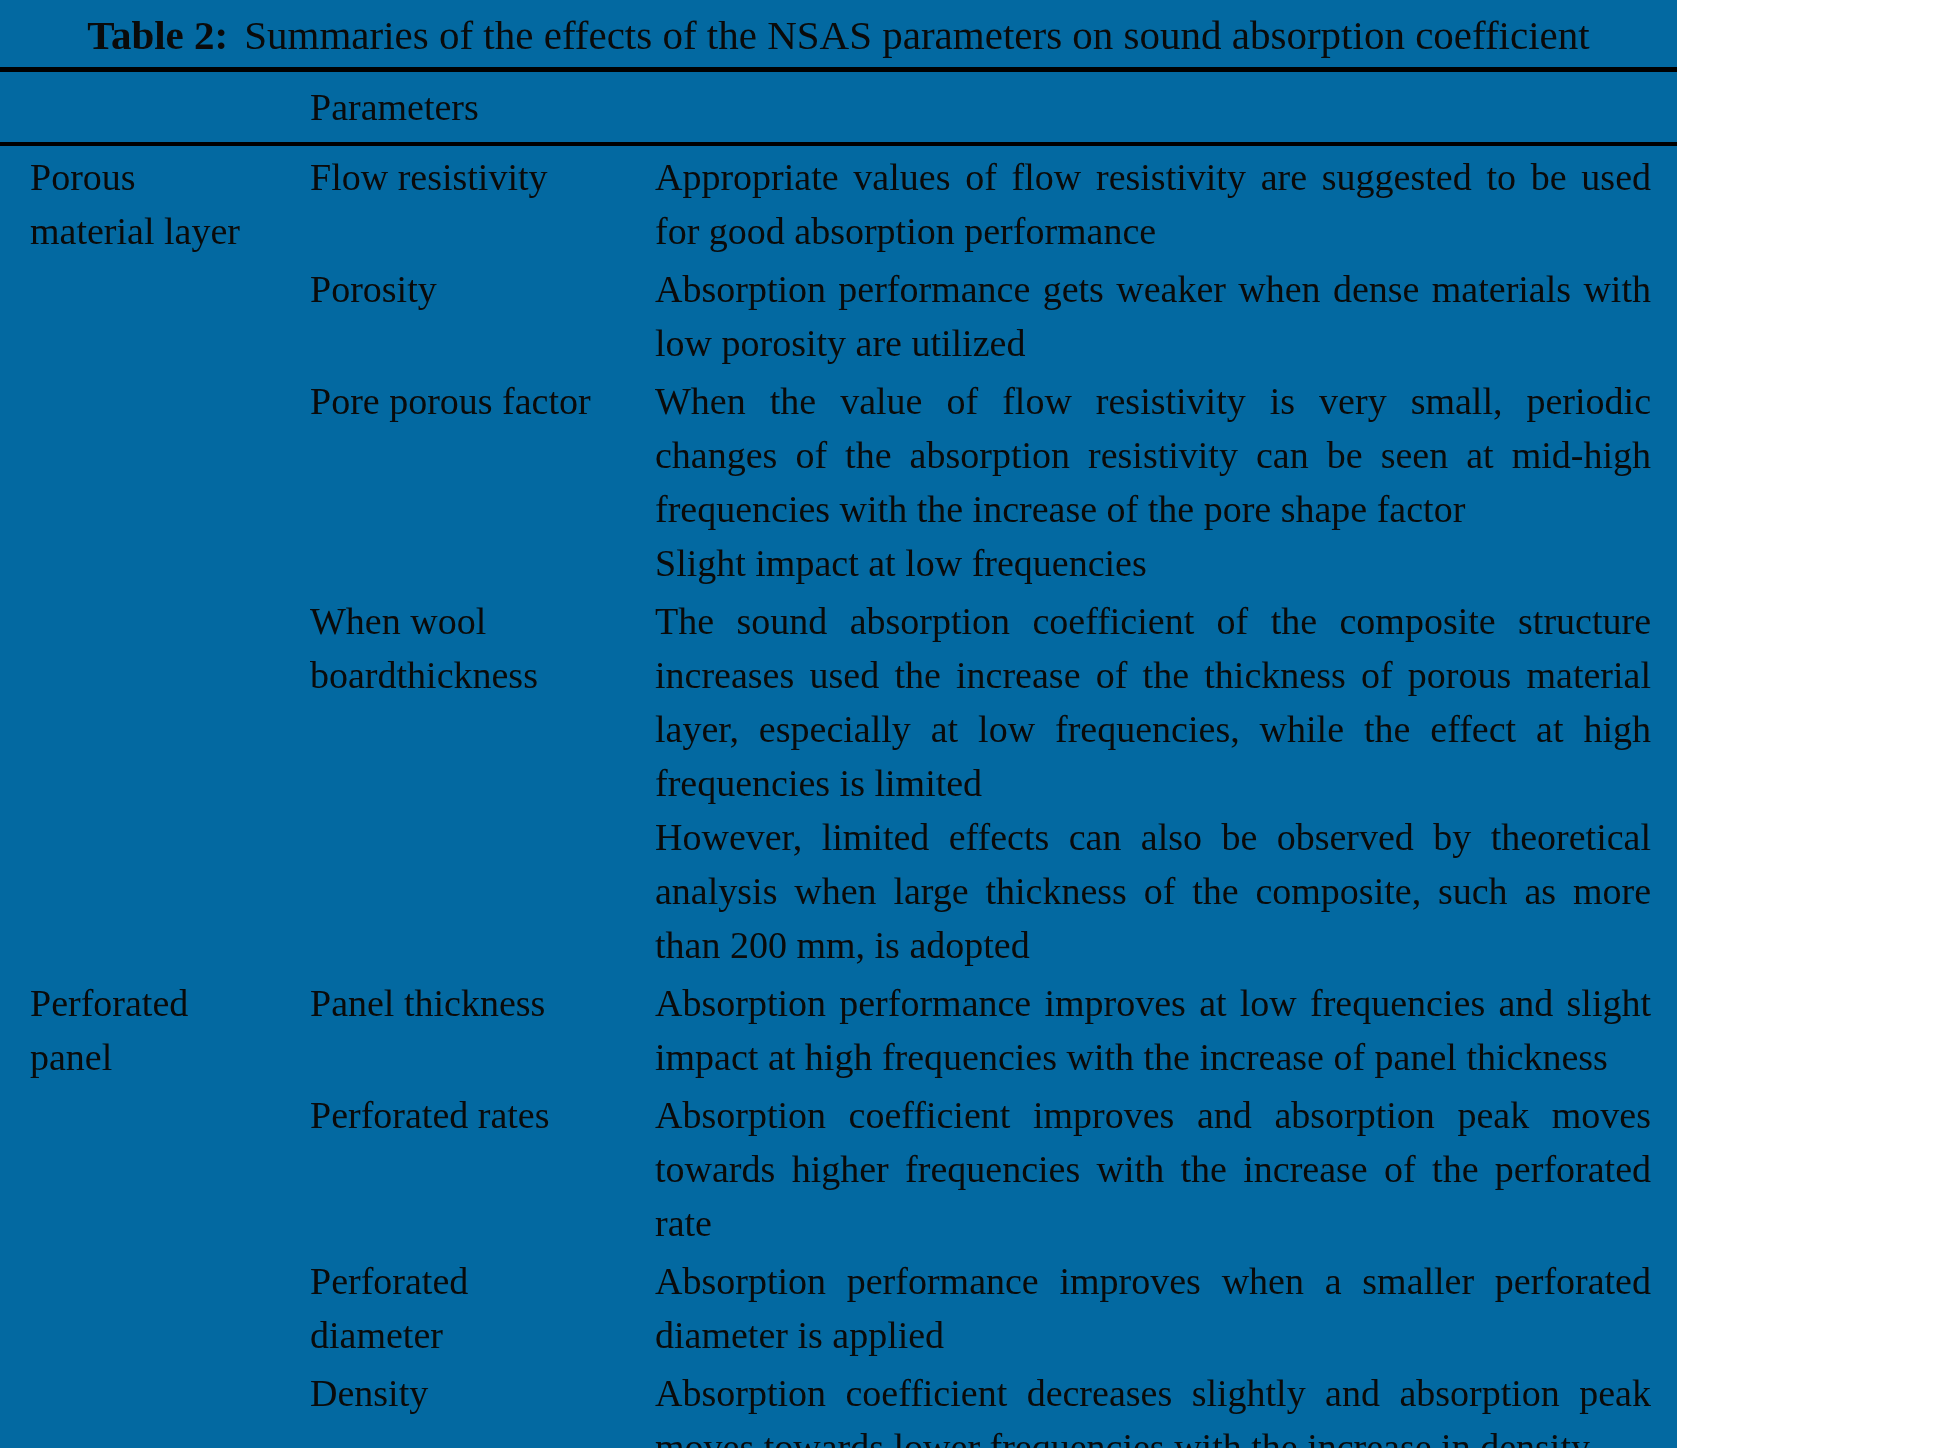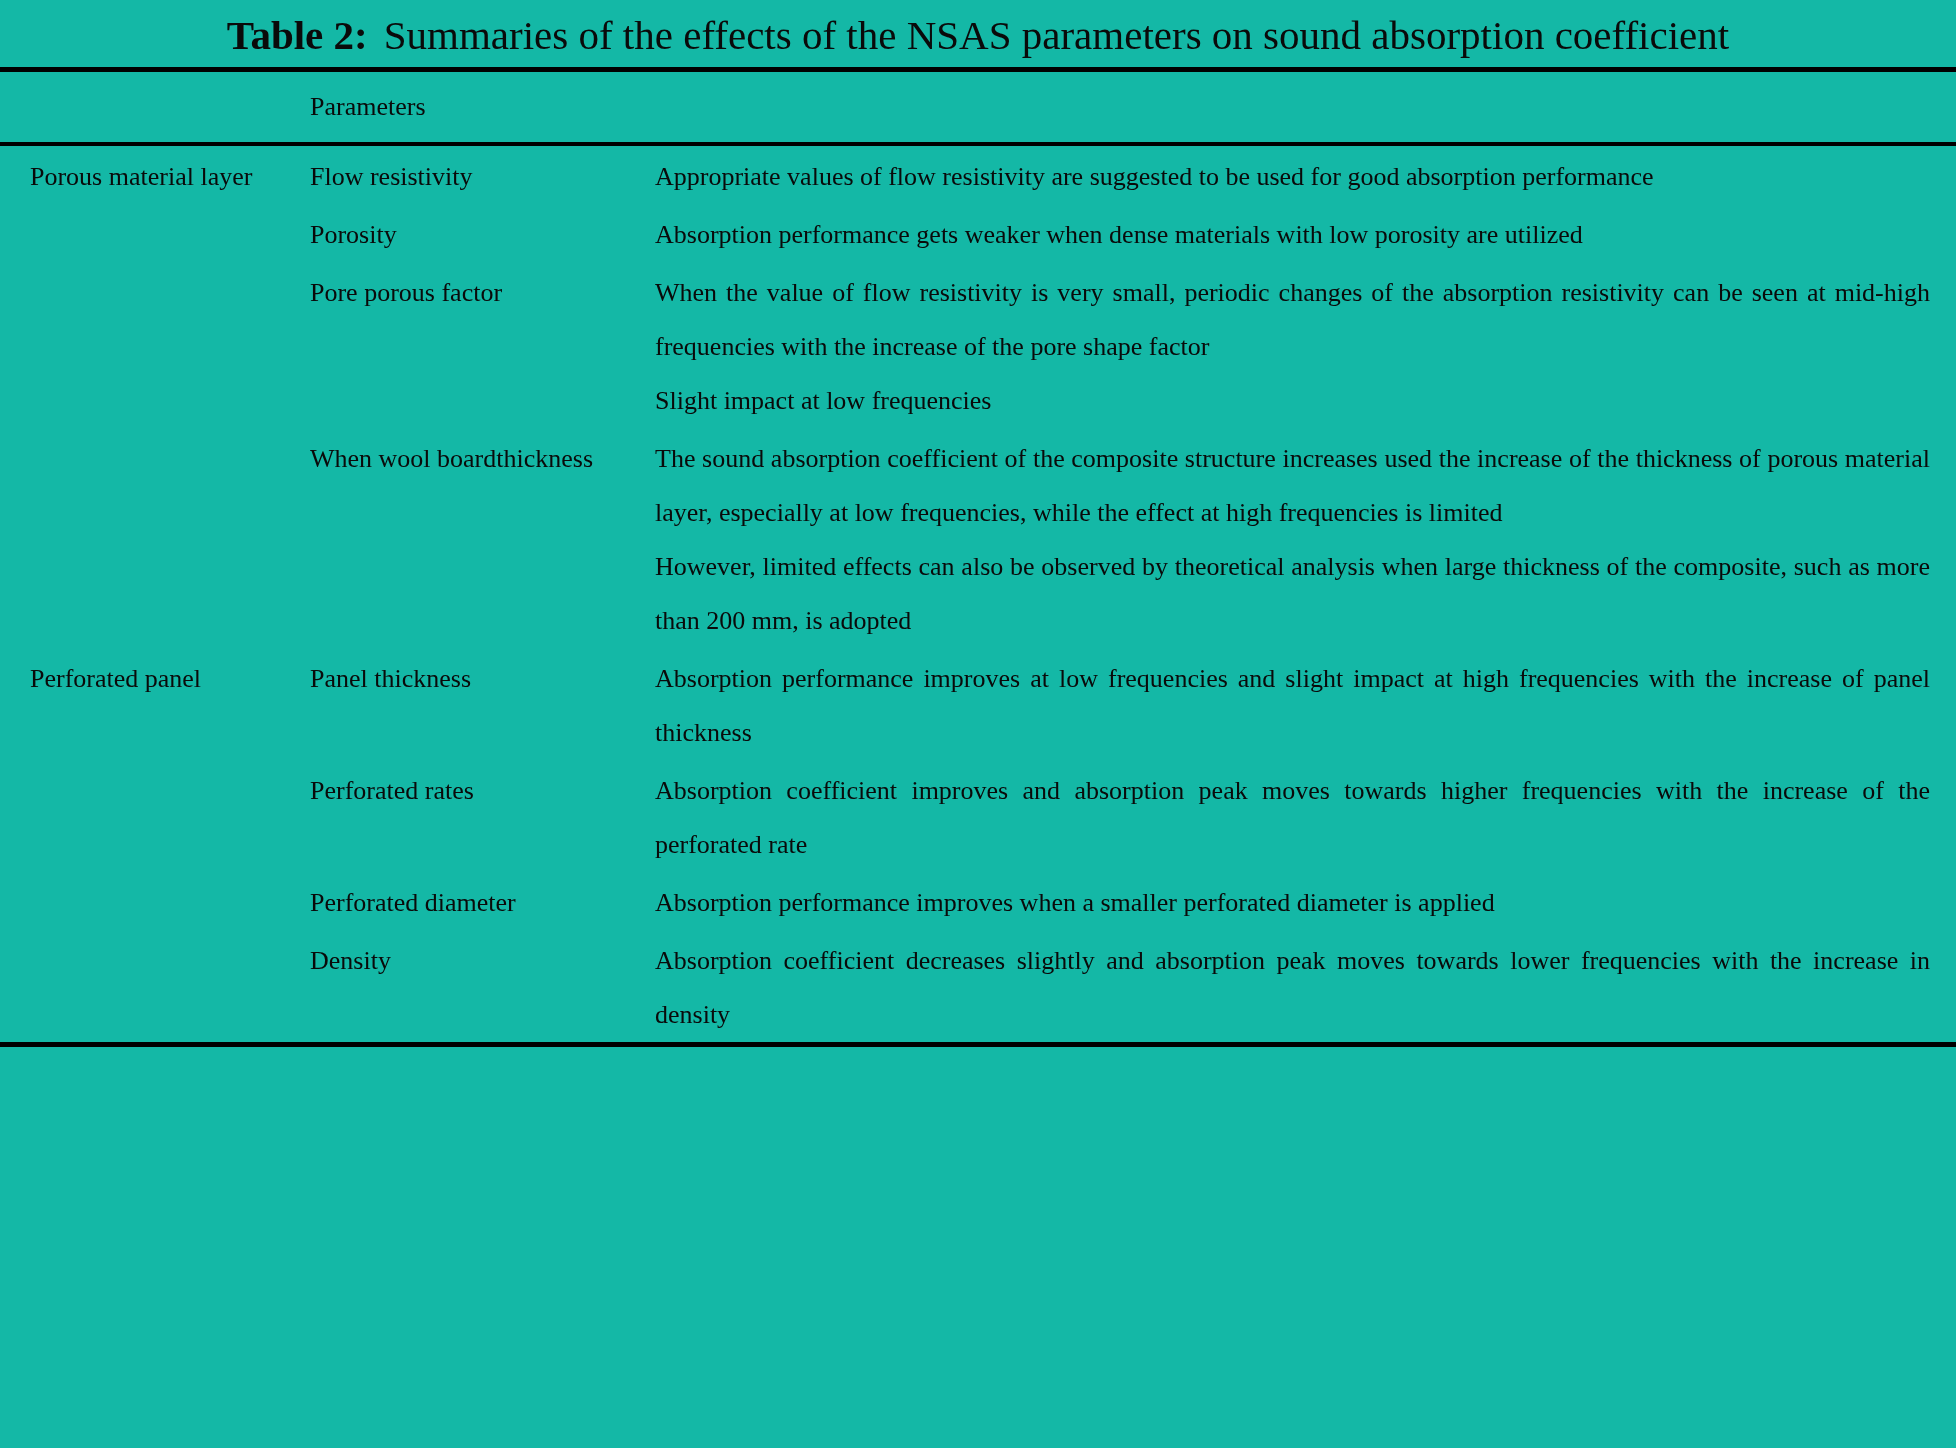--- a/index.html
+++ b/index.html
@@ -1,21 +1,21 @@
 <!DOCTYPE html>
 <html><head>
 <meta charset="utf-8">
 <style>
   * { margin: 0; padding: 0; box-sizing: border-box; }
   html, body { background: #ffffff; }
   .page {
     position: relative;
-    width: 1956px;
+    width: 1677px;
     height: 1448px;
-    background: #14b8a6;
+    background: #0369a1;
     color: #0a0a0a;
     font-family: "Liberation Serif", "DejaVu Serif", serif;
     overflow: hidden;
   }
   .caption {
     text-align: center;
     margin: 8px 0 5px 0;
     font-size: 41px;
     line-height: 54px;
     white-space: nowrap;
@@ -23,21 +23,21 @@
   .caption-label { font-weight: bold; margin-right: 16px; }
   .rule { width: 100%; background: #000000; }
   .rule-top    { height: 5px; }
   .rule-header { height: 4px; }
   .rule-bottom { height: 5px; }
   .grid-row {
     display: grid;
     grid-template-columns: 280px 345px 1fr;
     padding-left: 30px;
     padding-right: 26px;
-    font-size: 26px;
+    font-size: 38px;
     line-height: 54px;
   }
   .header-row { padding-top: 8px; padding-bottom: 8px; }
   .body-row   { padding-top: 4px; }
   .cell { text-align: left; vertical-align: top; }
   .group-cell .inner  { max-width: 230px; }
   .param-cell .inner  { max-width: 300px; }
   .influence-cell .para { text-align: justify; }
 </style>
 </head>

